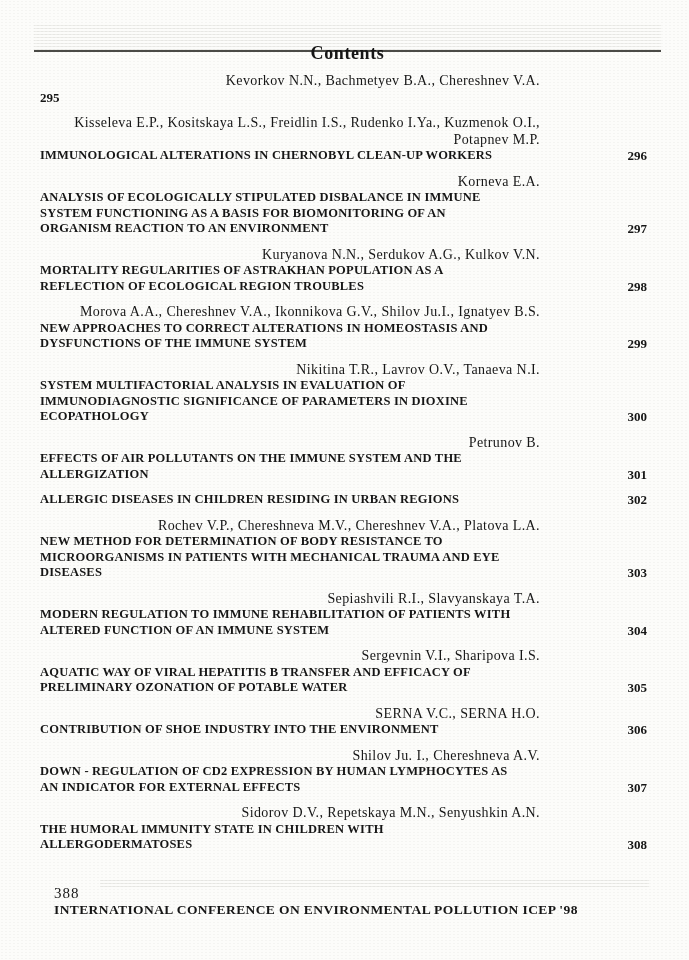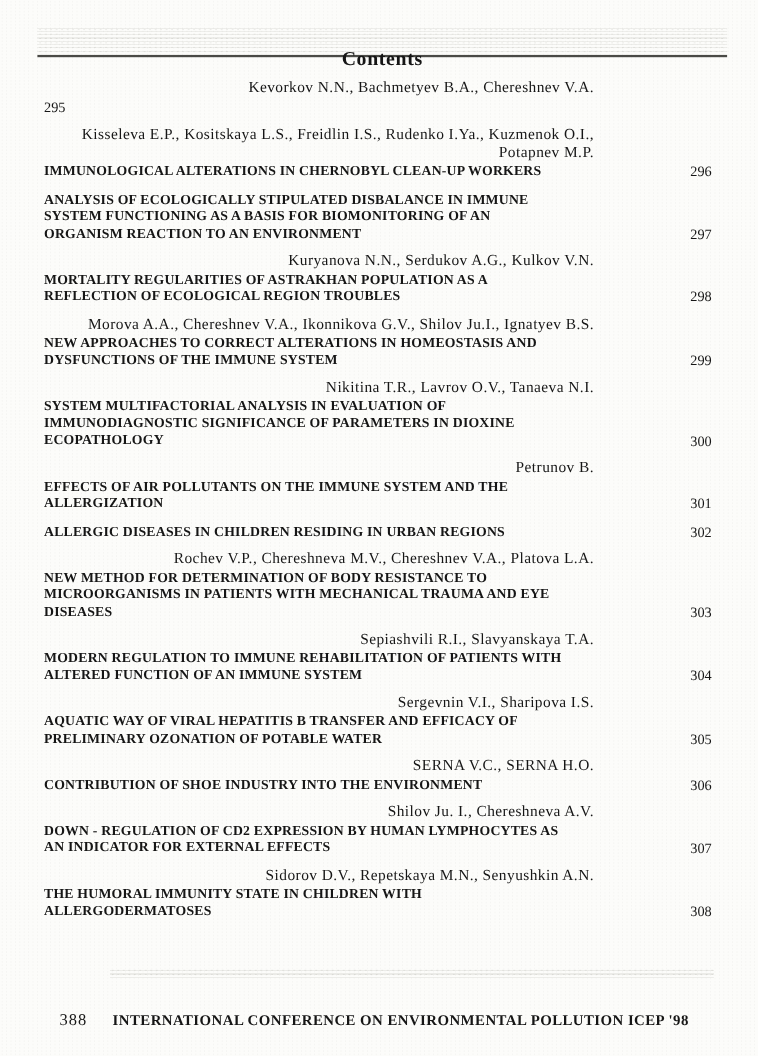--- a/index.html
+++ b/index.html
@@ -71,33 +71,34 @@
     justify-content: space-between;
   }
   .entry-title {
     font-weight: 700;
     font-size: 12.5px;
     line-height: 15.5px;
     letter-spacing: 0.2px;
     width: 478px;
   }
   .entry-page {
-    font-weight: 400;
+    font-weight: 700;
     font-size: 13px;
     line-height: 15.5px;
   }
 
   
   .footer {
     position: absolute;
     left: 40px;
     right: 40px;
-    bottom: 23px;
+    bottom: 42px;
     display: flex;
     align-items: baseline;
+    flex-direction: column;
   }
   .footer::before {
     content: "";
     position: absolute;
     left: 60px;
     right: 0;
     top: -7px;
     height: 9px;
     background-image:
       repeating-linear-gradient(0deg, rgba(150,150,140,0.16) 0 1px, rgba(0,0,0,0) 1px 3px),
@@ -108,21 +109,20 @@
     font-size: 15px;
     letter-spacing: 1px;
     margin-left: 14px;
   }
   .footer-conference {
     flex: 1;
     text-align: center;
     font-weight: 700;
     font-size: 13.5px;
     letter-spacing: 0.4px;
-    margin-top: 33px;
   }
 </style>
 </head>
 <body>
 
 <div class="scan-noise"></div>
 
 <div class="header-band">
   <h1 class="page-title">Contents</h1>
 </div>
@@ -137,20 +137,21 @@
 
   <div class="entry">
     <div class="authors">Kisseleva E.P., Kositskaya L.S., Freidlin I.S., Rudenko I.Ya., Kuzmenok O.I., Potapnev M.P.</div>
     <div class="title-row">
       <div class="entry-title">IMMUNOLOGICAL ALTERATIONS IN CHERNOBYL CLEAN-UP WORKERS</div>
       <div class="entry-page">296</div>
     </div>
   </div>
 
   <div class="entry">
+    <div class="authors">Korneva E.A.</div>
     <div class="title-row">
       <div class="entry-title">ANALYSIS OF ECOLOGICALLY STIPULATED DISBALANCE IN IMMUNE SYSTEM FUNCTIONING AS A BASIS FOR BIOMONITORING OF AN ORGANISM REACTION TO AN ENVIRONMENT</div>
       <div class="entry-page">297</div>
     </div>
   </div>
 
   <div class="entry">
     <div class="authors">Kuryanova N.N., Serdukov A.G., Kulkov V.N.</div>
     <div class="title-row">
       <div class="entry-title">MORTALITY REGULARITIES OF ASTRAKHAN POPULATION AS A REFLECTION OF ECOLOGICAL REGION TROUBLES</div>

